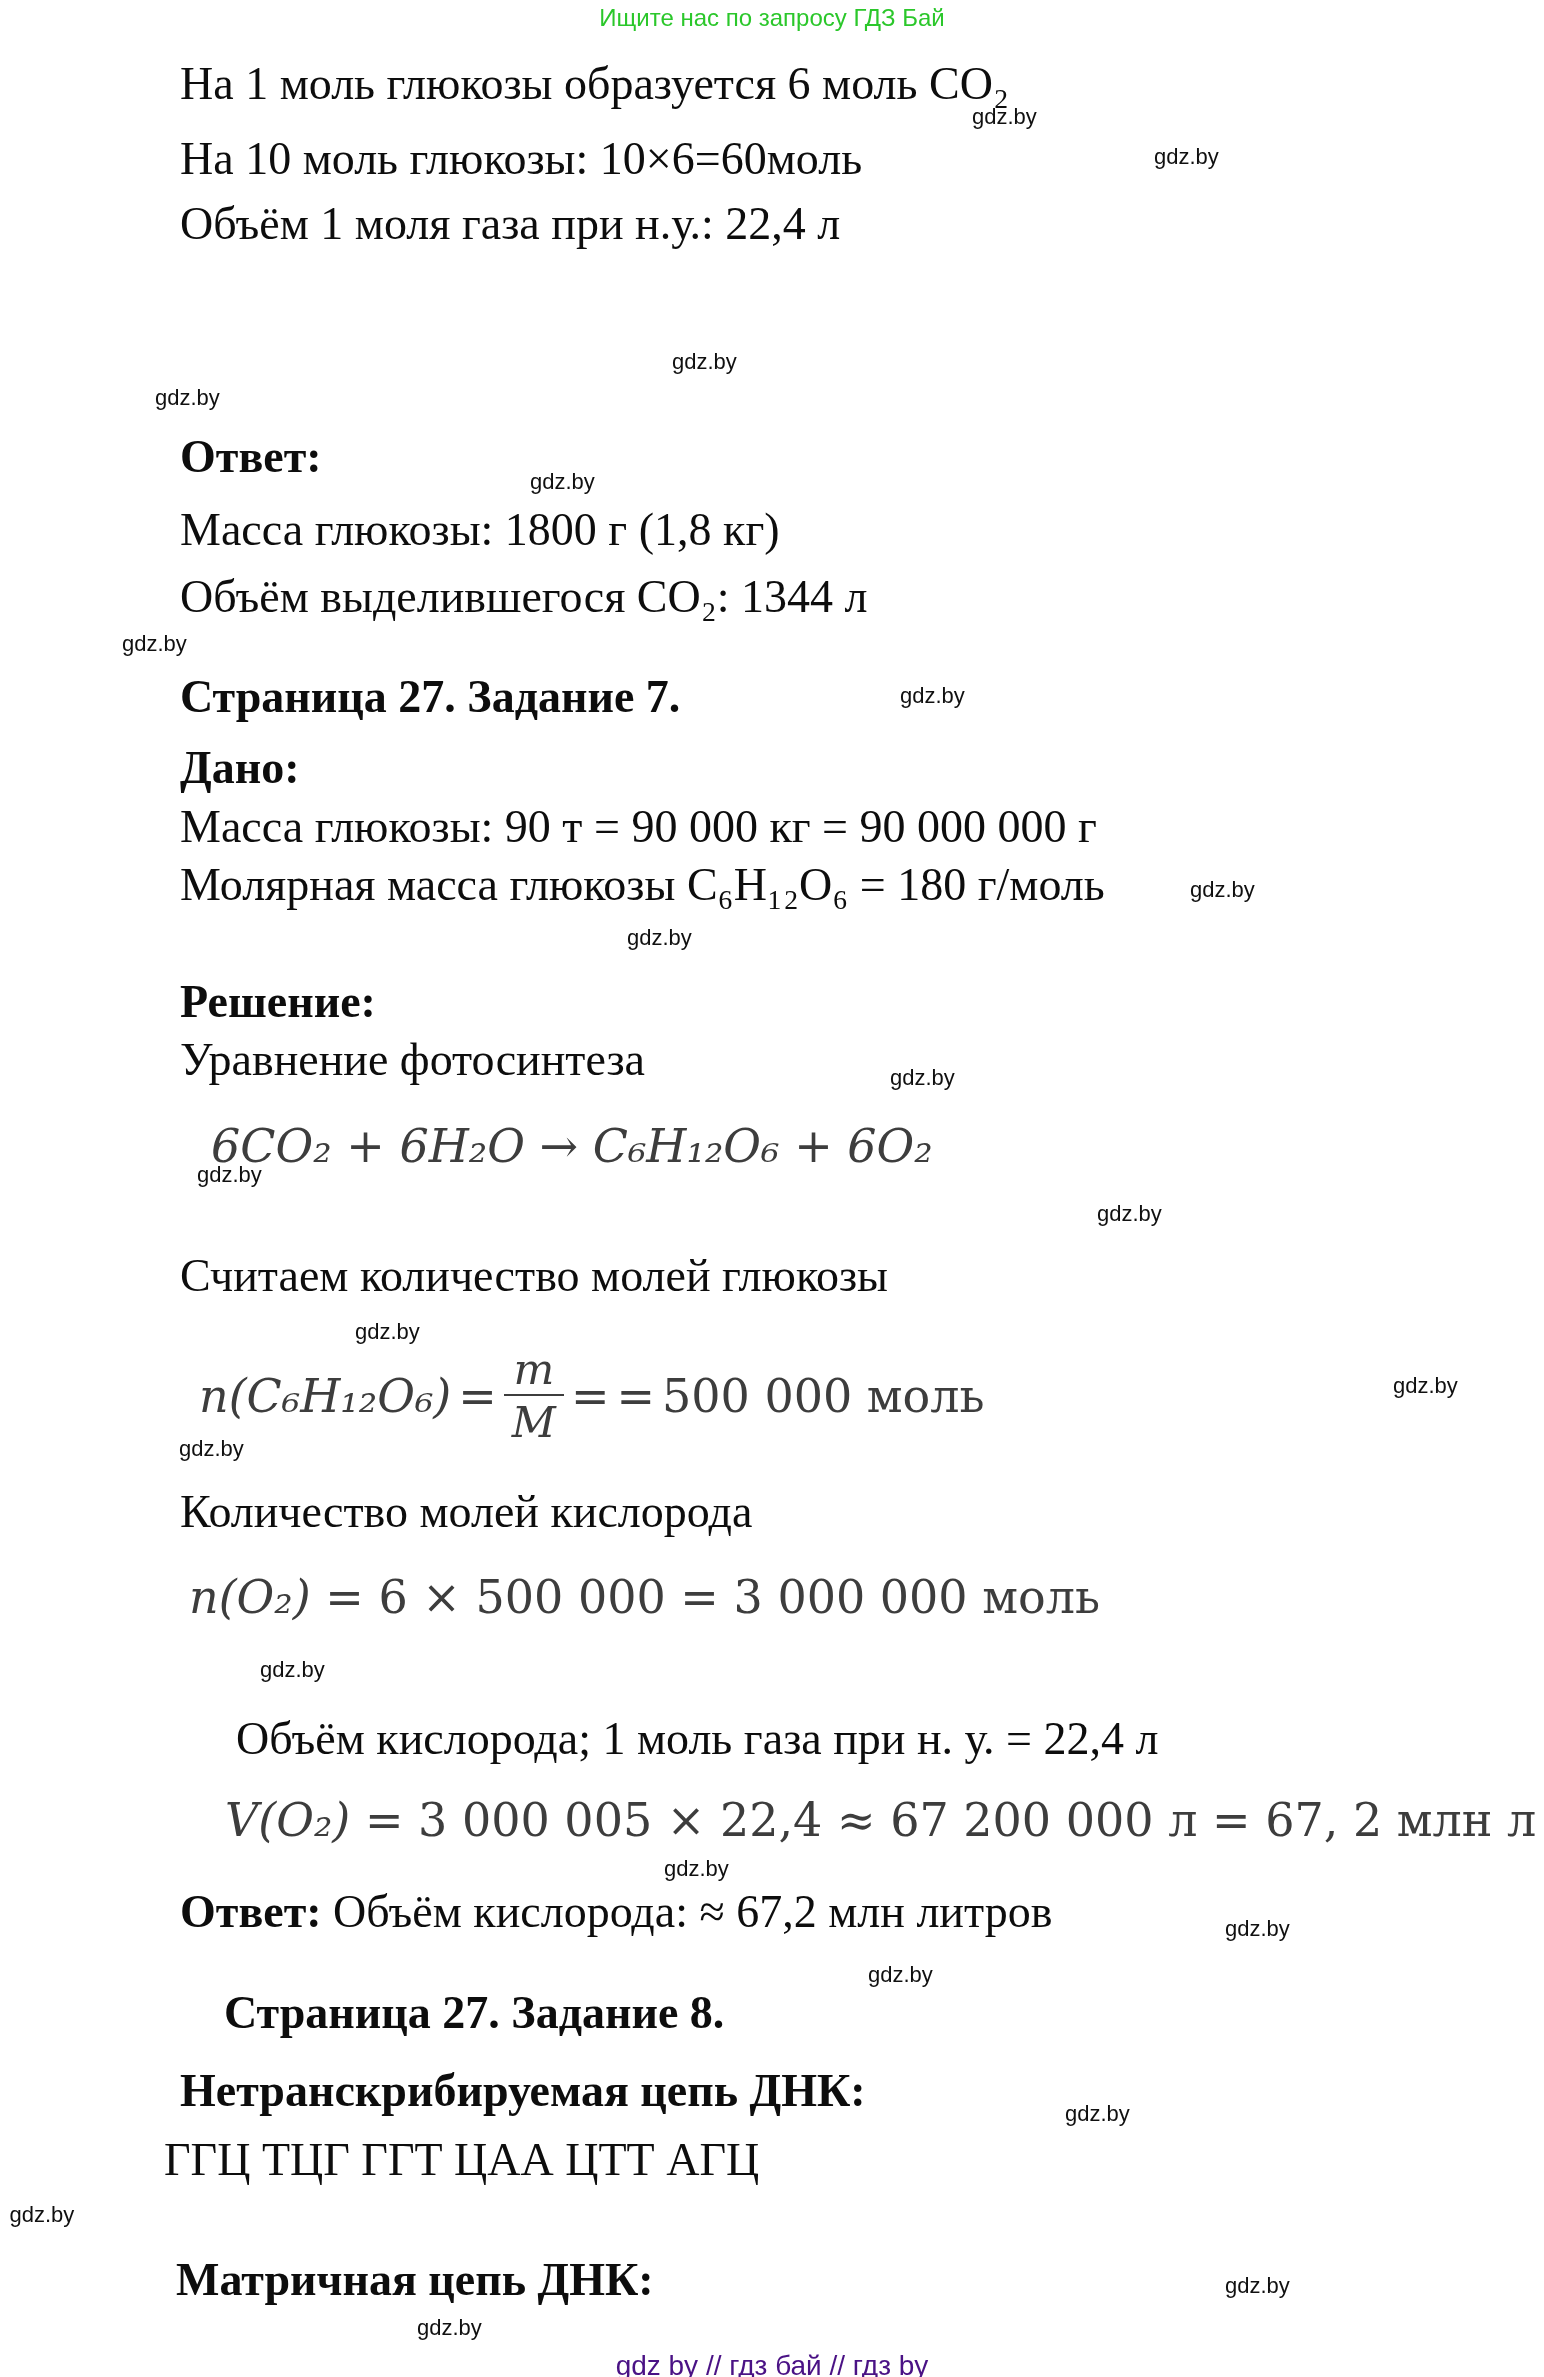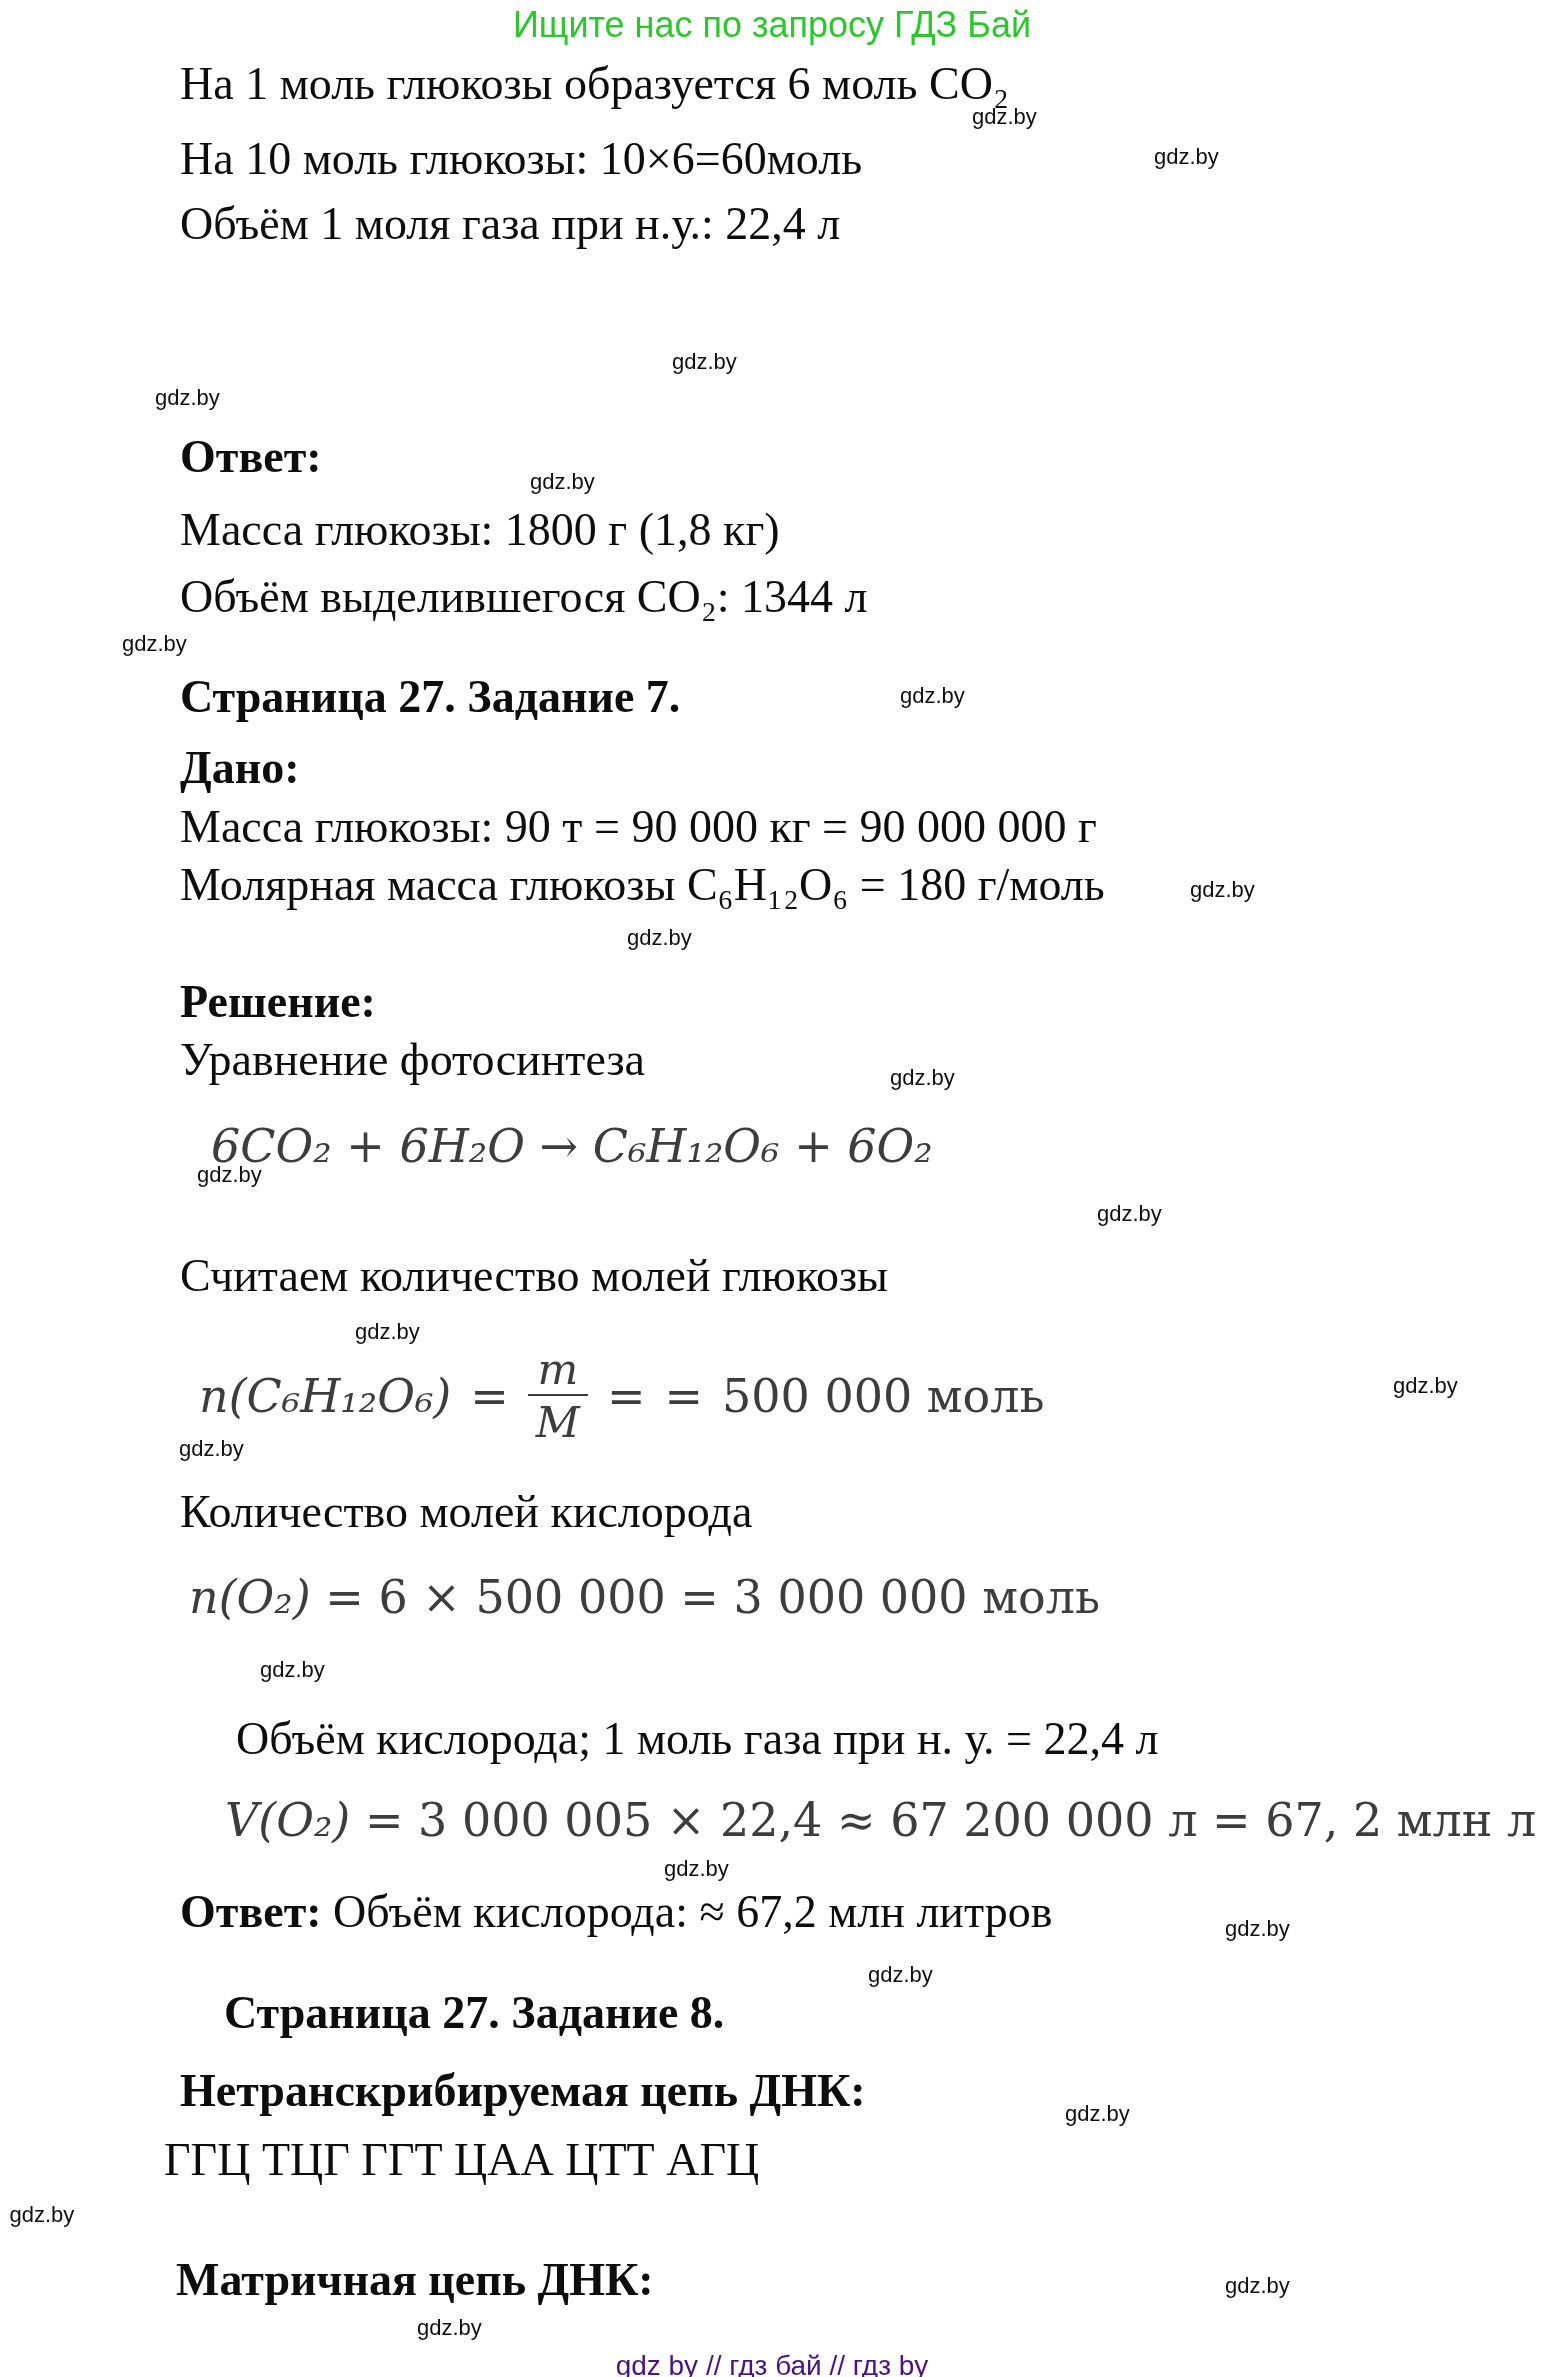--- a/index.html
+++ b/index.html
@@ -2,26 +2,26 @@
 <html style="font-size:12.6px"><head>
 <meta charset="utf-8">
 <style>
   html,body{margin:0;padding:0;background:#ffffff;}
   #canvas{position:relative;width:1544px;height:2377px;background:#ffffff;overflow:hidden;
           font-family:"Liberation Serif","DejaVu Serif",serif;color:#0d0d0d;}
   .abs{position:absolute;white-space:nowrap;}
   .t{font-size:46px;line-height:1.1;}
   .b{font-weight:bold;}
   .promo{width:1544px;text-align:center;font-family:"Liberation Sans","DejaVu Sans",sans-serif;
-         font-size:36px;color:#2bc72b;}
+         font-size:24px;color:#2bc72b;}
   .wm{font-family:"Liberation Sans","DejaVu Sans",sans-serif;font-size:22px;color:#101010;}
   .fm{font-size:46px;color:#3d3d3d;font-family:"DejaVu Serif","Liberation Serif",serif;}
   .fv{font-style:italic;}
   .fr{font-style:normal;}
-  .fm3{display:flex;align-items:center;gap:19px;}
+  .fm3{display:flex;align-items:center;gap:7px;}
   .frac{display:inline-flex;flex-direction:column;align-items:center;font-size:43px;line-height:1.15;}
   .frac .den{border-top:2.4px solid #3d3d3d;padding:1.6px 8px 0 8px;}
   .frac .num{padding:0 8px;}
   .footer{width:1544px;text-align:center;font-family:"Liberation Sans","DejaVu Sans",sans-serif;
           font-size:28px;color:#4a1285;}
 </style>
 </head>
 <body>
 
 <div id="canvas">

